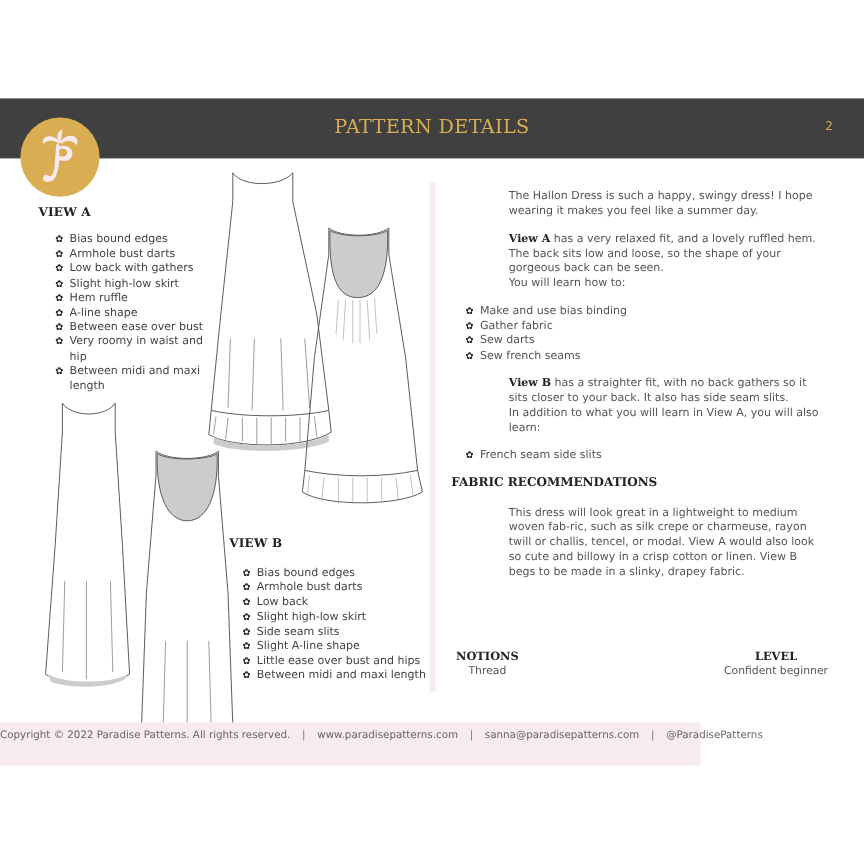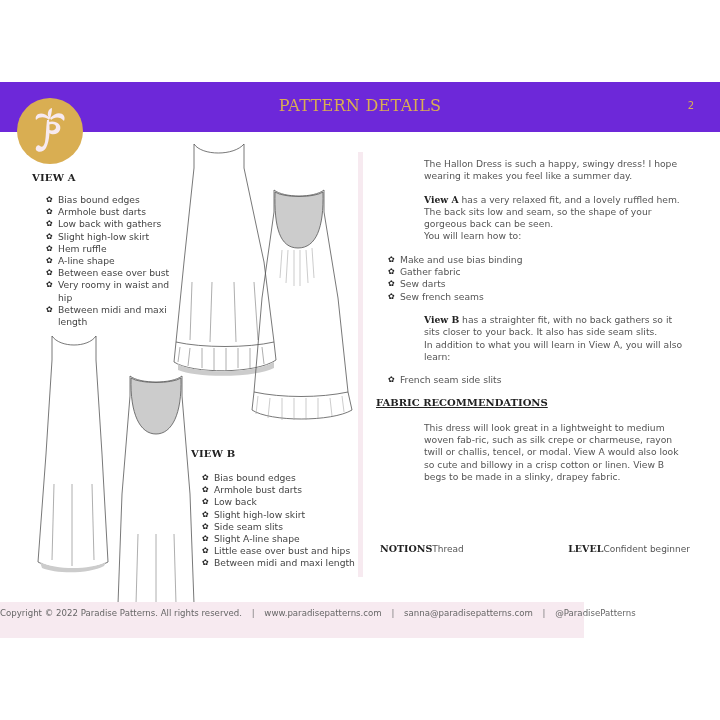--- a/index.html
+++ b/index.html
@@ -1,20 +1,20 @@
 <!DOCTYPE html>
 <html><head>
 <meta charset="utf-8">
 <style>
   * { box-sizing: border-box; margin: 0; padding: 0; }
   html, body { width: 720px; height: 720px; background: #ffffff; overflow: hidden; }
   body { font-family: "DejaVu Sans", sans-serif; color: #555; position: relative; }
 
   .page { position: absolute; left: 0; top: 82px; width: 720px; height: 555px; background: #fff; }
-  .header-band { position: absolute; left: 0; top: 0; width: 720px; height: 50px; background: #6d28d9; }
+  .header-band { position: absolute; left: 0; top: 0; width: 720px; height: 50px; background: #404040; }
   .page-title { position: absolute; left: 0; right: 0; top: 14px; text-align: center;
     font-family: "DejaVu Serif", serif; font-size: 16px; color: #d9ae52; letter-spacing: 0.3px; }
   .page-number { position: absolute; right: 26px; top: 18px; font-size: 10px; color: #d9ae52; }
 
   .logo { position: absolute; left: 17px; top: 16px; width: 66px; height: 66px; border-radius: 50%;
     background: #d9ae52; display: flex; align-items: center; justify-content: center; }
 
   .view-heading { position: absolute; font-family: "DejaVu Serif", serif; font-weight: bold;
     font-size: 10px; color: #222; letter-spacing: 0.2px; }
   .feat-list { position: absolute; list-style: none; font-size: 9.2px; line-height: 12.2px; color: #444; }
@@ -24,25 +24,25 @@
   .divider { position: absolute; left: 358px; top: 70px; width: 5px; height: 425px; background: #f7eaf0; }
 
   .right-col { position: absolute; left: 376px; top: 76px; width: 312px; font-size: 9.2px;
     line-height: 12.3px; color: #555; }
   .right-col p { margin-bottom: 11px; margin-left: 48px; }
   .right-col b { color: #222; font-family: "DejaVu Serif", serif; }
   .sub-list { list-style: none; margin: 0 0 11px 12px; }
   .sub-list li { position: relative; padding-left: 12px; }
   .sub-list li .bullet { position: absolute; left: 0; top: 0; font-size: 8px; color: #222; }
   .section-heading { font-family: "DejaVu Serif", serif; font-weight: bold; font-size: 10px;
-    color: #222; margin: 3px 0 12px; text-decoration: underline; }
+    color: #222; margin: 3px 0 12px; }
 
   .specs { position: absolute; left: 380px; top: 460px; width: 310px; display: flex;
     justify-content: space-between; text-align: center; }
-  .spec { display: flex; flex-direction: row; align-items: center; }
+  .spec { display: flex; flex-direction: column; align-items: center; }
   .spec-label { font-family: "DejaVu Serif", serif; font-weight: bold; font-size: 9.5px; color: #222; }
   .spec-value { font-size: 9px; color: #555; margin-top: 2px; }
 
   .footer-band { position: absolute; left: 0; top: 520px; width: 584px; height: 36px; background: #f7eaf0; }
   .footer-text { position: absolute; left: 0; right: 0; top: 6px; text-align: center; font-size: 8.6px;
     color: #666; white-space: nowrap; }
   .footer-text .sep { margin: 0 7px; color: #777; }
 
   .sketch { position: absolute; }
 </style>
@@ -137,21 +137,21 @@
     <li><span class="bullet">✿</span><span>Between midi and maxi length</span></li>
   </ul>
 
   <div class="divider"></div>
 
   <div class="right-col">
     <p>
       <span>The Hallon Dress is such a happy,  swingy dress! I hope wearing it makes you feel like a summer day.</span><br>
     </p>
     <p>
-      <b>View A</b><span> has a very relaxed fit, and a lovely ruffled hem. The back sits low and seam, so the shape of your gorgeous back can be seen.</span><br>
+      <b>View A</b><span> has a very relaxed fit, and a lovely ruffled hem. The back sits low and loose, so the shape of your gorgeous back can be seen.</span><br>
       <span>You will learn how to:</span>
     </p>
     <ul class="sub-list">
       <li><span class="bullet">✿</span><span>Make and use bias binding</span></li>
       <li><span class="bullet">✿</span><span>Gather fabric</span></li>
       <li><span class="bullet">✿</span><span>Sew darts</span></li>
       <li><span class="bullet">✿</span><span>Sew french seams</span></li>
     </ul>
     <p>
       <b>View B</b><span> has a straighter fit, with no back gathers so it sits closer to your back. It also has side seam slits.</span><br>

